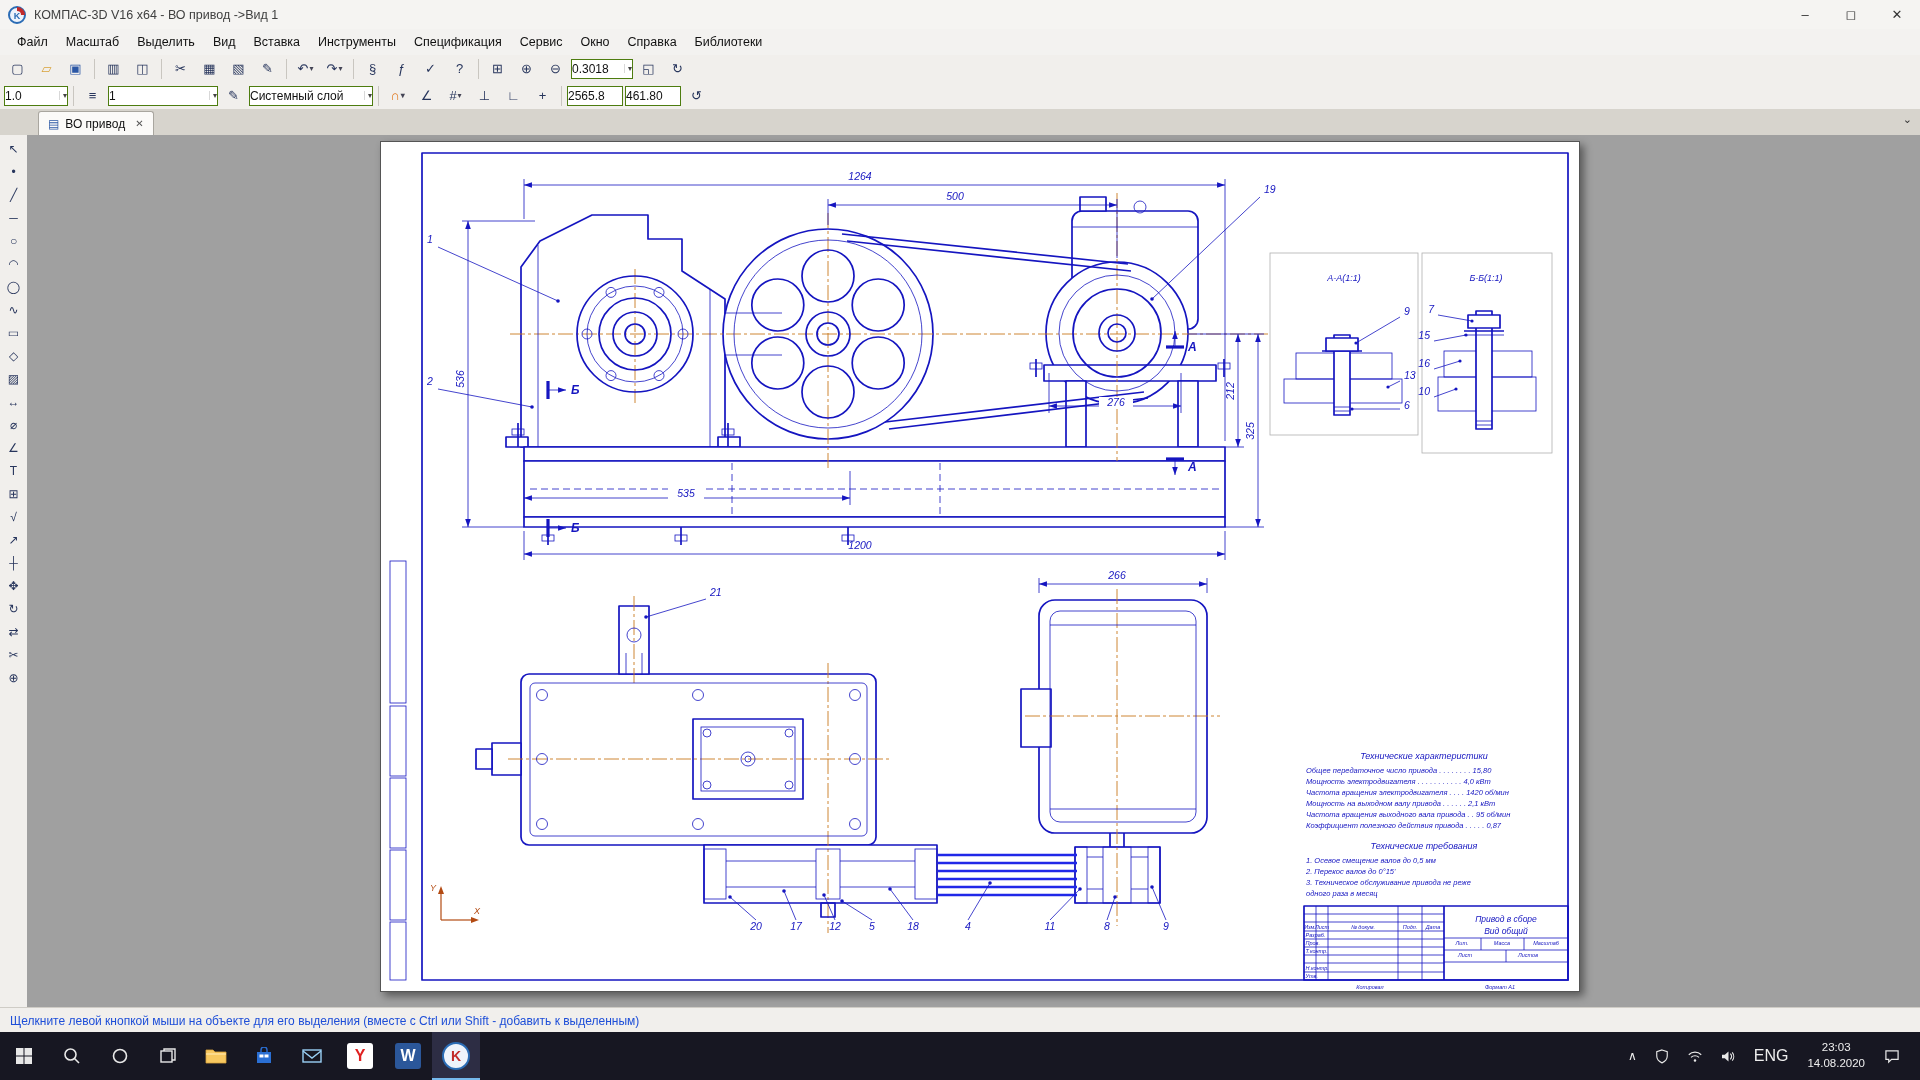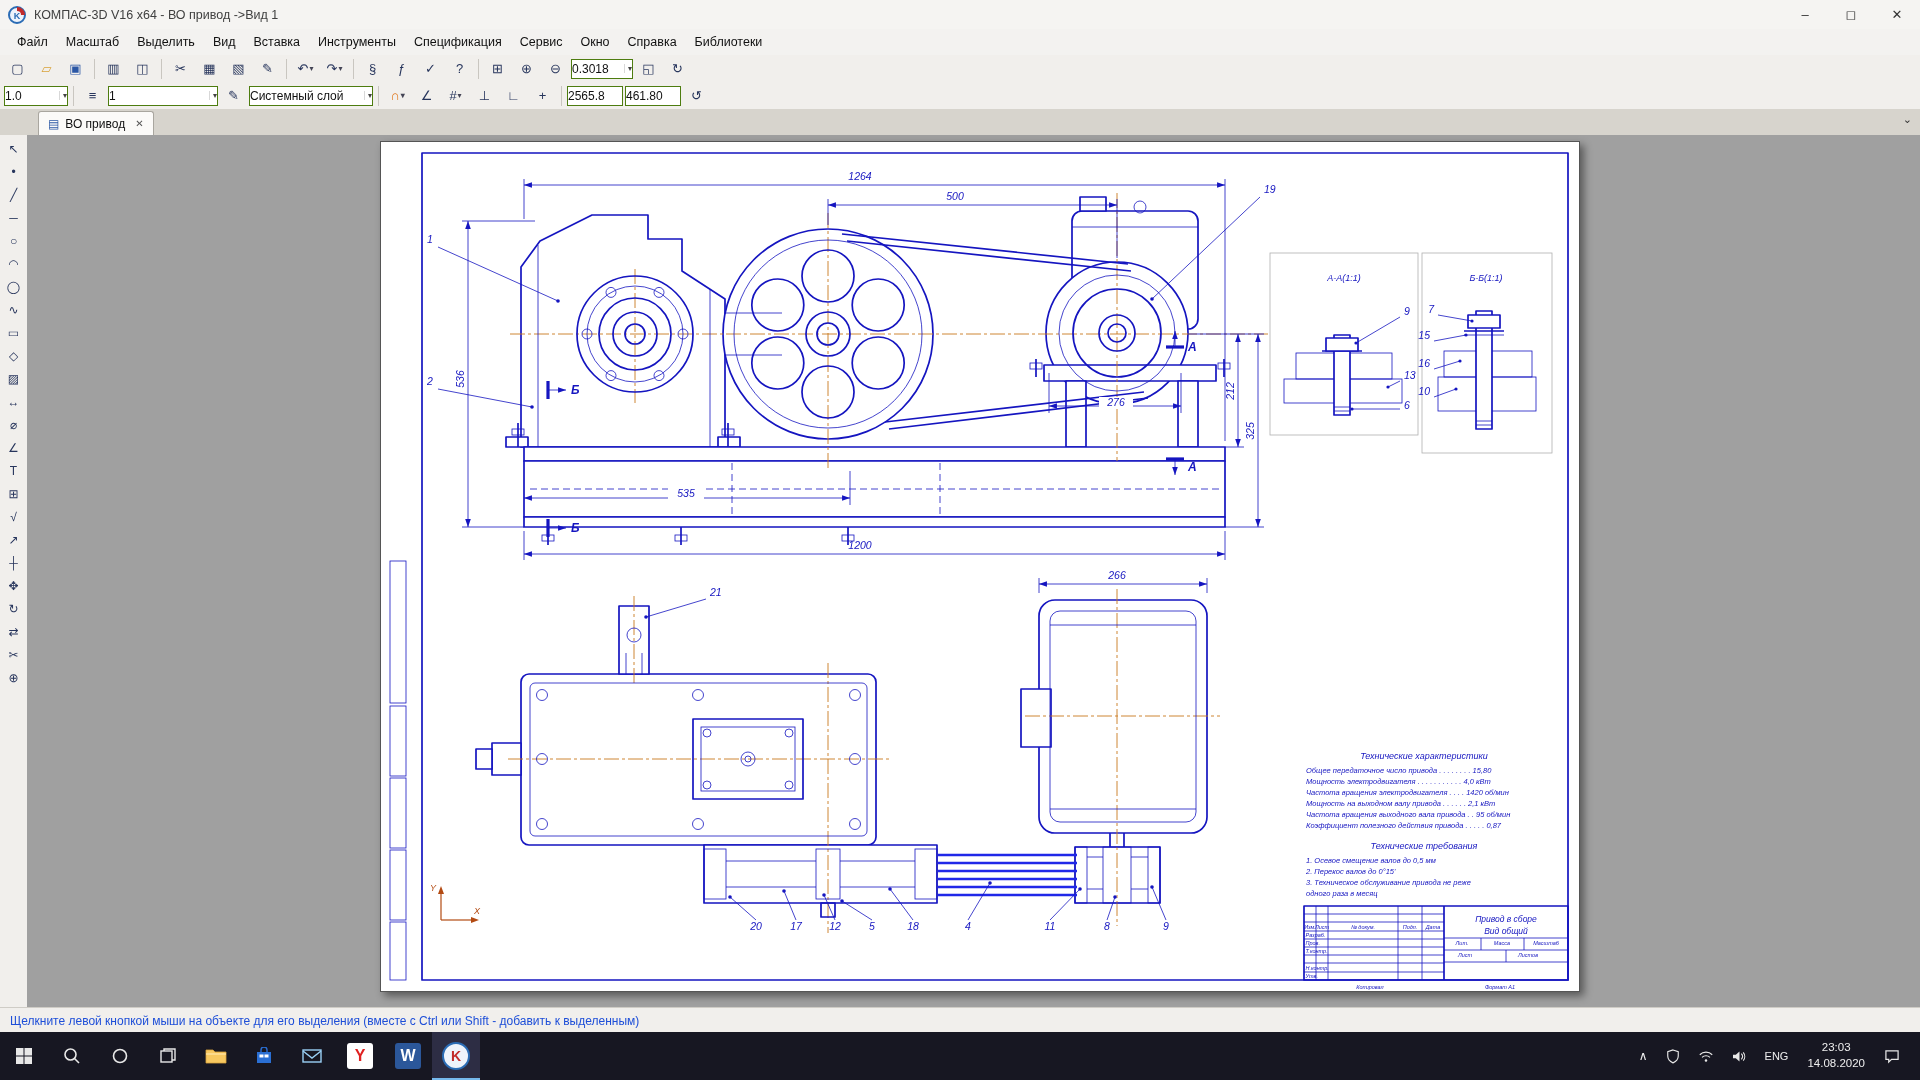--- a/index.html
+++ b/index.html
@@ -77,21 +77,21 @@
   .tkb{width:48px;display:flex;align-items:center;justify-content:center;}
   .tkb.active{background:#2d2d44;box-shadow:inset 0 -2px 0 #76b9ed;}
   .tile{width:26px;height:26px;border-radius:3px;display:flex;align-items:center;justify-content:center;
     font-weight:bold;font-size:16px;}
   .tile.yandex{background:#fff;color:#e02020;}
   .tile.word{background:#2b579a;color:#fff;}
   .tile.kompas{background:#eef3fb;color:#c22a2a;border:2px solid #2b6cb5;border-radius:50%;
     width:24px;height:24px;font-size:14px;}
   .tray{margin-left:auto;display:flex;align-items:center;gap:4px;padding-right:2px;}
   .trayi{padding:0 7px;display:flex;align-items:center;justify-content:center;font-size:12px;color:#eee;height:100%;}
-  .lang{font-size:11px;}
+  .lang{font-size:16px;}
   .clock{display:flex;flex-direction:column;align-items:center;justify-content:center;
     font-size:11.5px;line-height:1.35;padding:0 8px;}
   .showdesk{width:6px;border-left:1px solid #3a3a4a;}
 </style>
 </head>
 <body>
 
 <div class="screen">
 
   <div class="titlebar">

